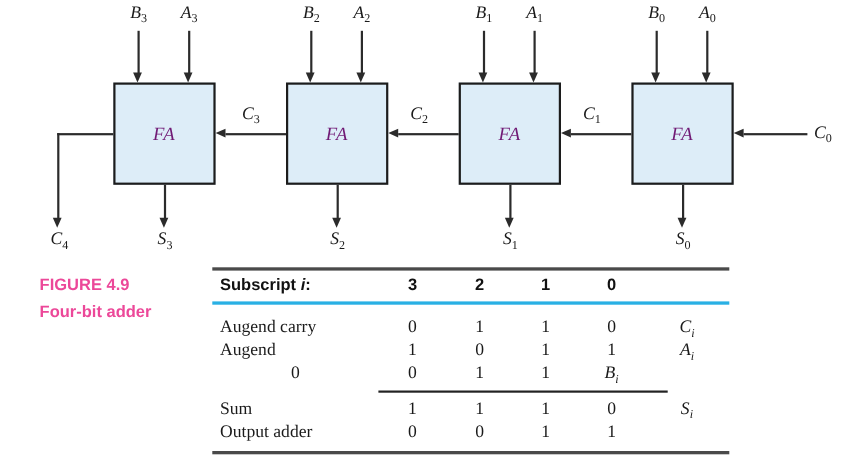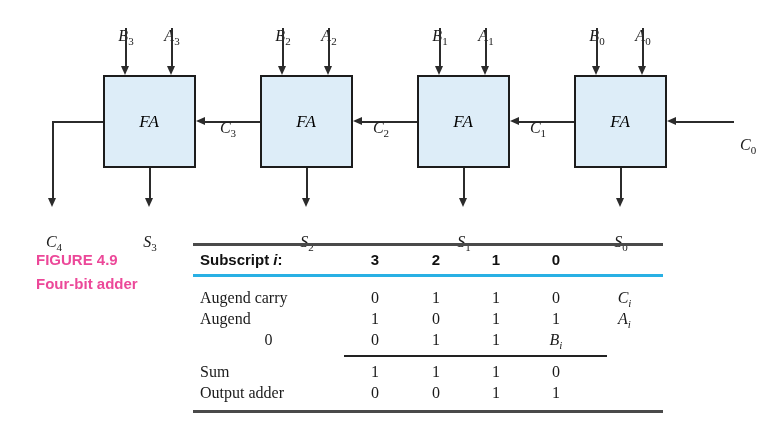--- a/index.html
+++ b/index.html
@@ -2,31 +2,31 @@
 <html><head>
 <meta charset="utf-8">
 <style>
   html,body{margin:0;padding:0;background:#ffffff;}
   .stage{position:relative;width:771px;height:424px;background:#ffffff;overflow:hidden;
          font-family:"Liberation Serif",serif;color:#1a1a1a;}
   
   .box{position:absolute;top:75px;width:93px;height:93px;box-sizing:border-box;
        background:#ddedf8;border:2.5px solid #1c1c1c;
        display:flex;align-items:center;justify-content:center;}
-  .fa{font-style:italic;font-size:17px;letter-spacing:1px;color:#000000;}
+  .fa{font-style:italic;font-size:17px;letter-spacing:1px;color:#701a75;}
   .vw{position:absolute;width:1.5px;background:#2b2b2b;}
   .hw{position:absolute;height:1.5px;background:#2b2b2b;}
   .ah-down{position:absolute;width:0;height:0;
            border-left:4.5px solid transparent;border-right:4.5px solid transparent;
            border-top:9px solid #2b2b2b;}
   .ah-left{position:absolute;width:0;height:0;
            border-top:4.5px solid transparent;border-bottom:4.5px solid transparent;
            border-right:9px solid #2b2b2b;}
   .lbl{position:absolute;font-size:16px;white-space:nowrap;transform:translateX(-50%);
-       font-family:"Liberation Serif",serif;margin-top:24px;}
+       font-family:"Liberation Serif",serif;}
   .lbl.noc{transform:none;}
   .lbl i{font-style:italic;}
   .lbl sub{font-size:11px;font-style:normal;line-height:0;}
   
   .caption{position:absolute;left:36px;top:248px;
            font-family:"Liberation Sans",sans-serif;font-weight:700;
            color:#ec4899;font-size:15px;line-height:24px;}
   
   .tbl{position:absolute;left:193px;top:243px;width:470px;height:172px;font-size:16px;}
   .rule{position:absolute;left:0;right:0;height:2.5px;background:#4a4a4a;}
@@ -166,20 +166,21 @@
     </div>
 
     <div class="addbar"></div>
 
     <div class="trow" style="top:118px">
       <div class="rl">Sum</div>
       <div class="c">1</div>
       <div class="c">1</div>
       <div class="c">1</div>
       <div class="c">0</div>
+      <div class="sym"><span>S</span><sub>i</sub></div>
     </div>
 
     <div class="trow" style="top:139px">
       <div class="rl">Output adder</div>
       <div class="c">0</div>
       <div class="c">0</div>
       <div class="c">1</div>
       <div class="c">1</div>
     </div>
 

